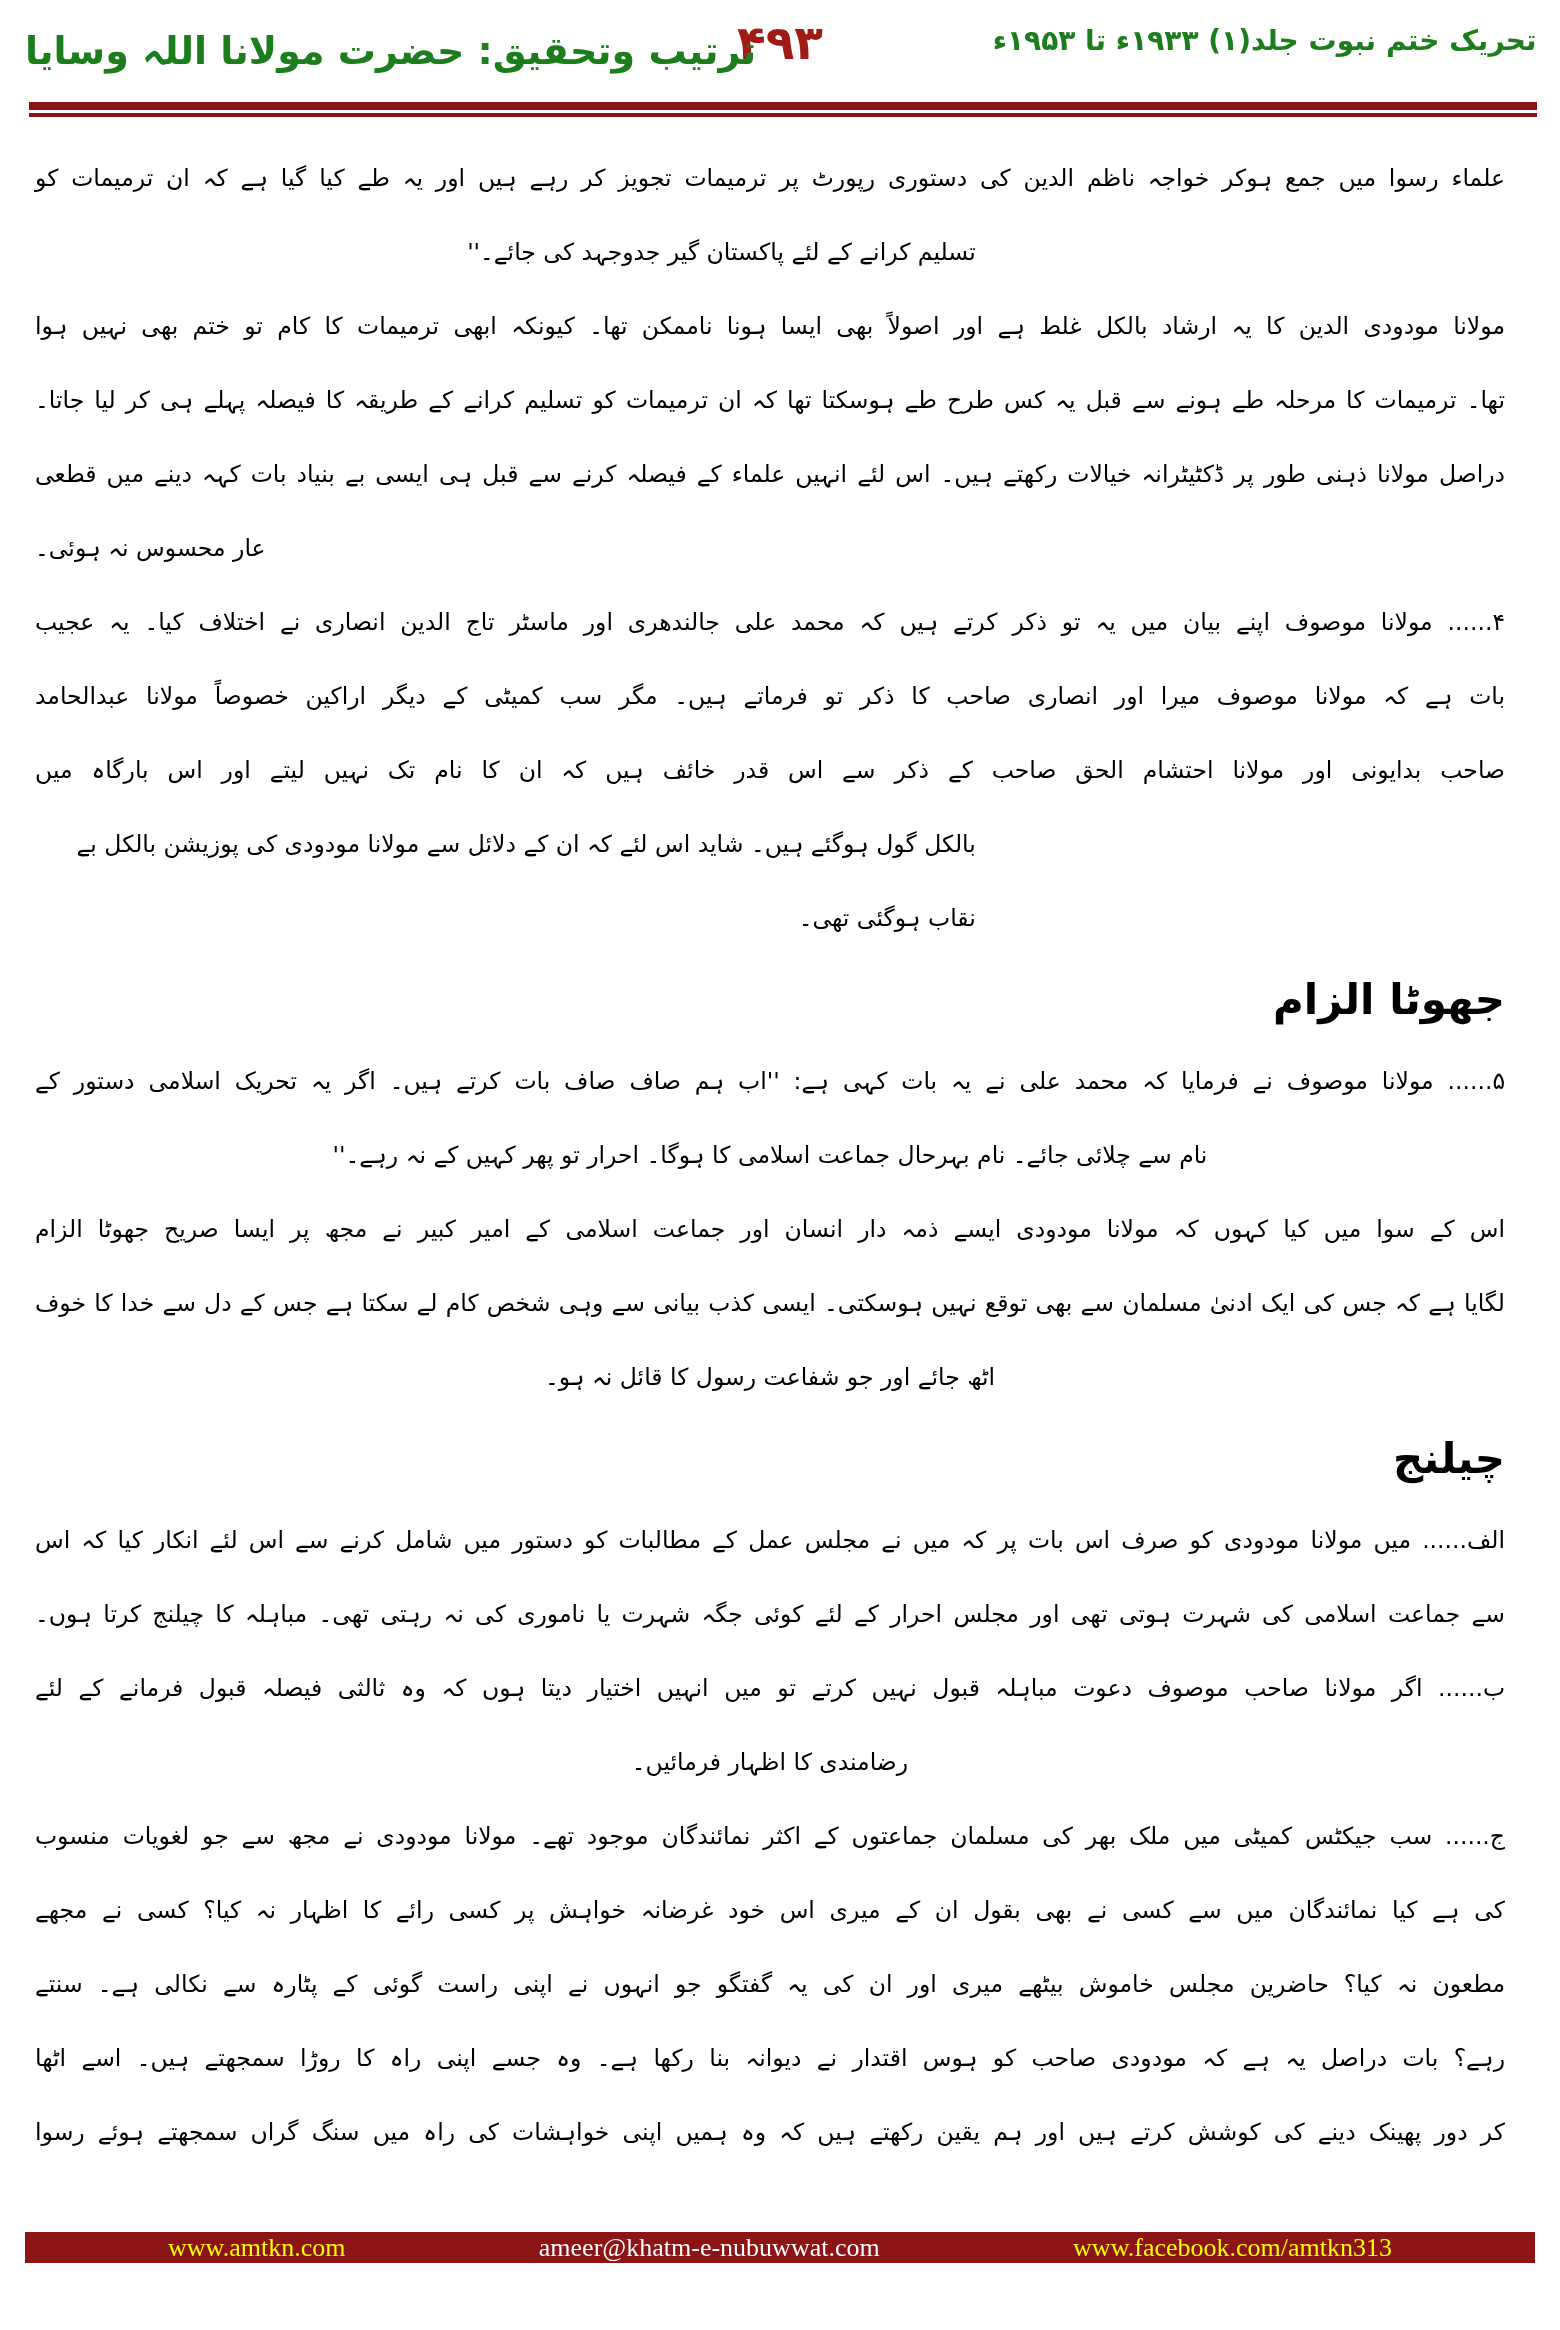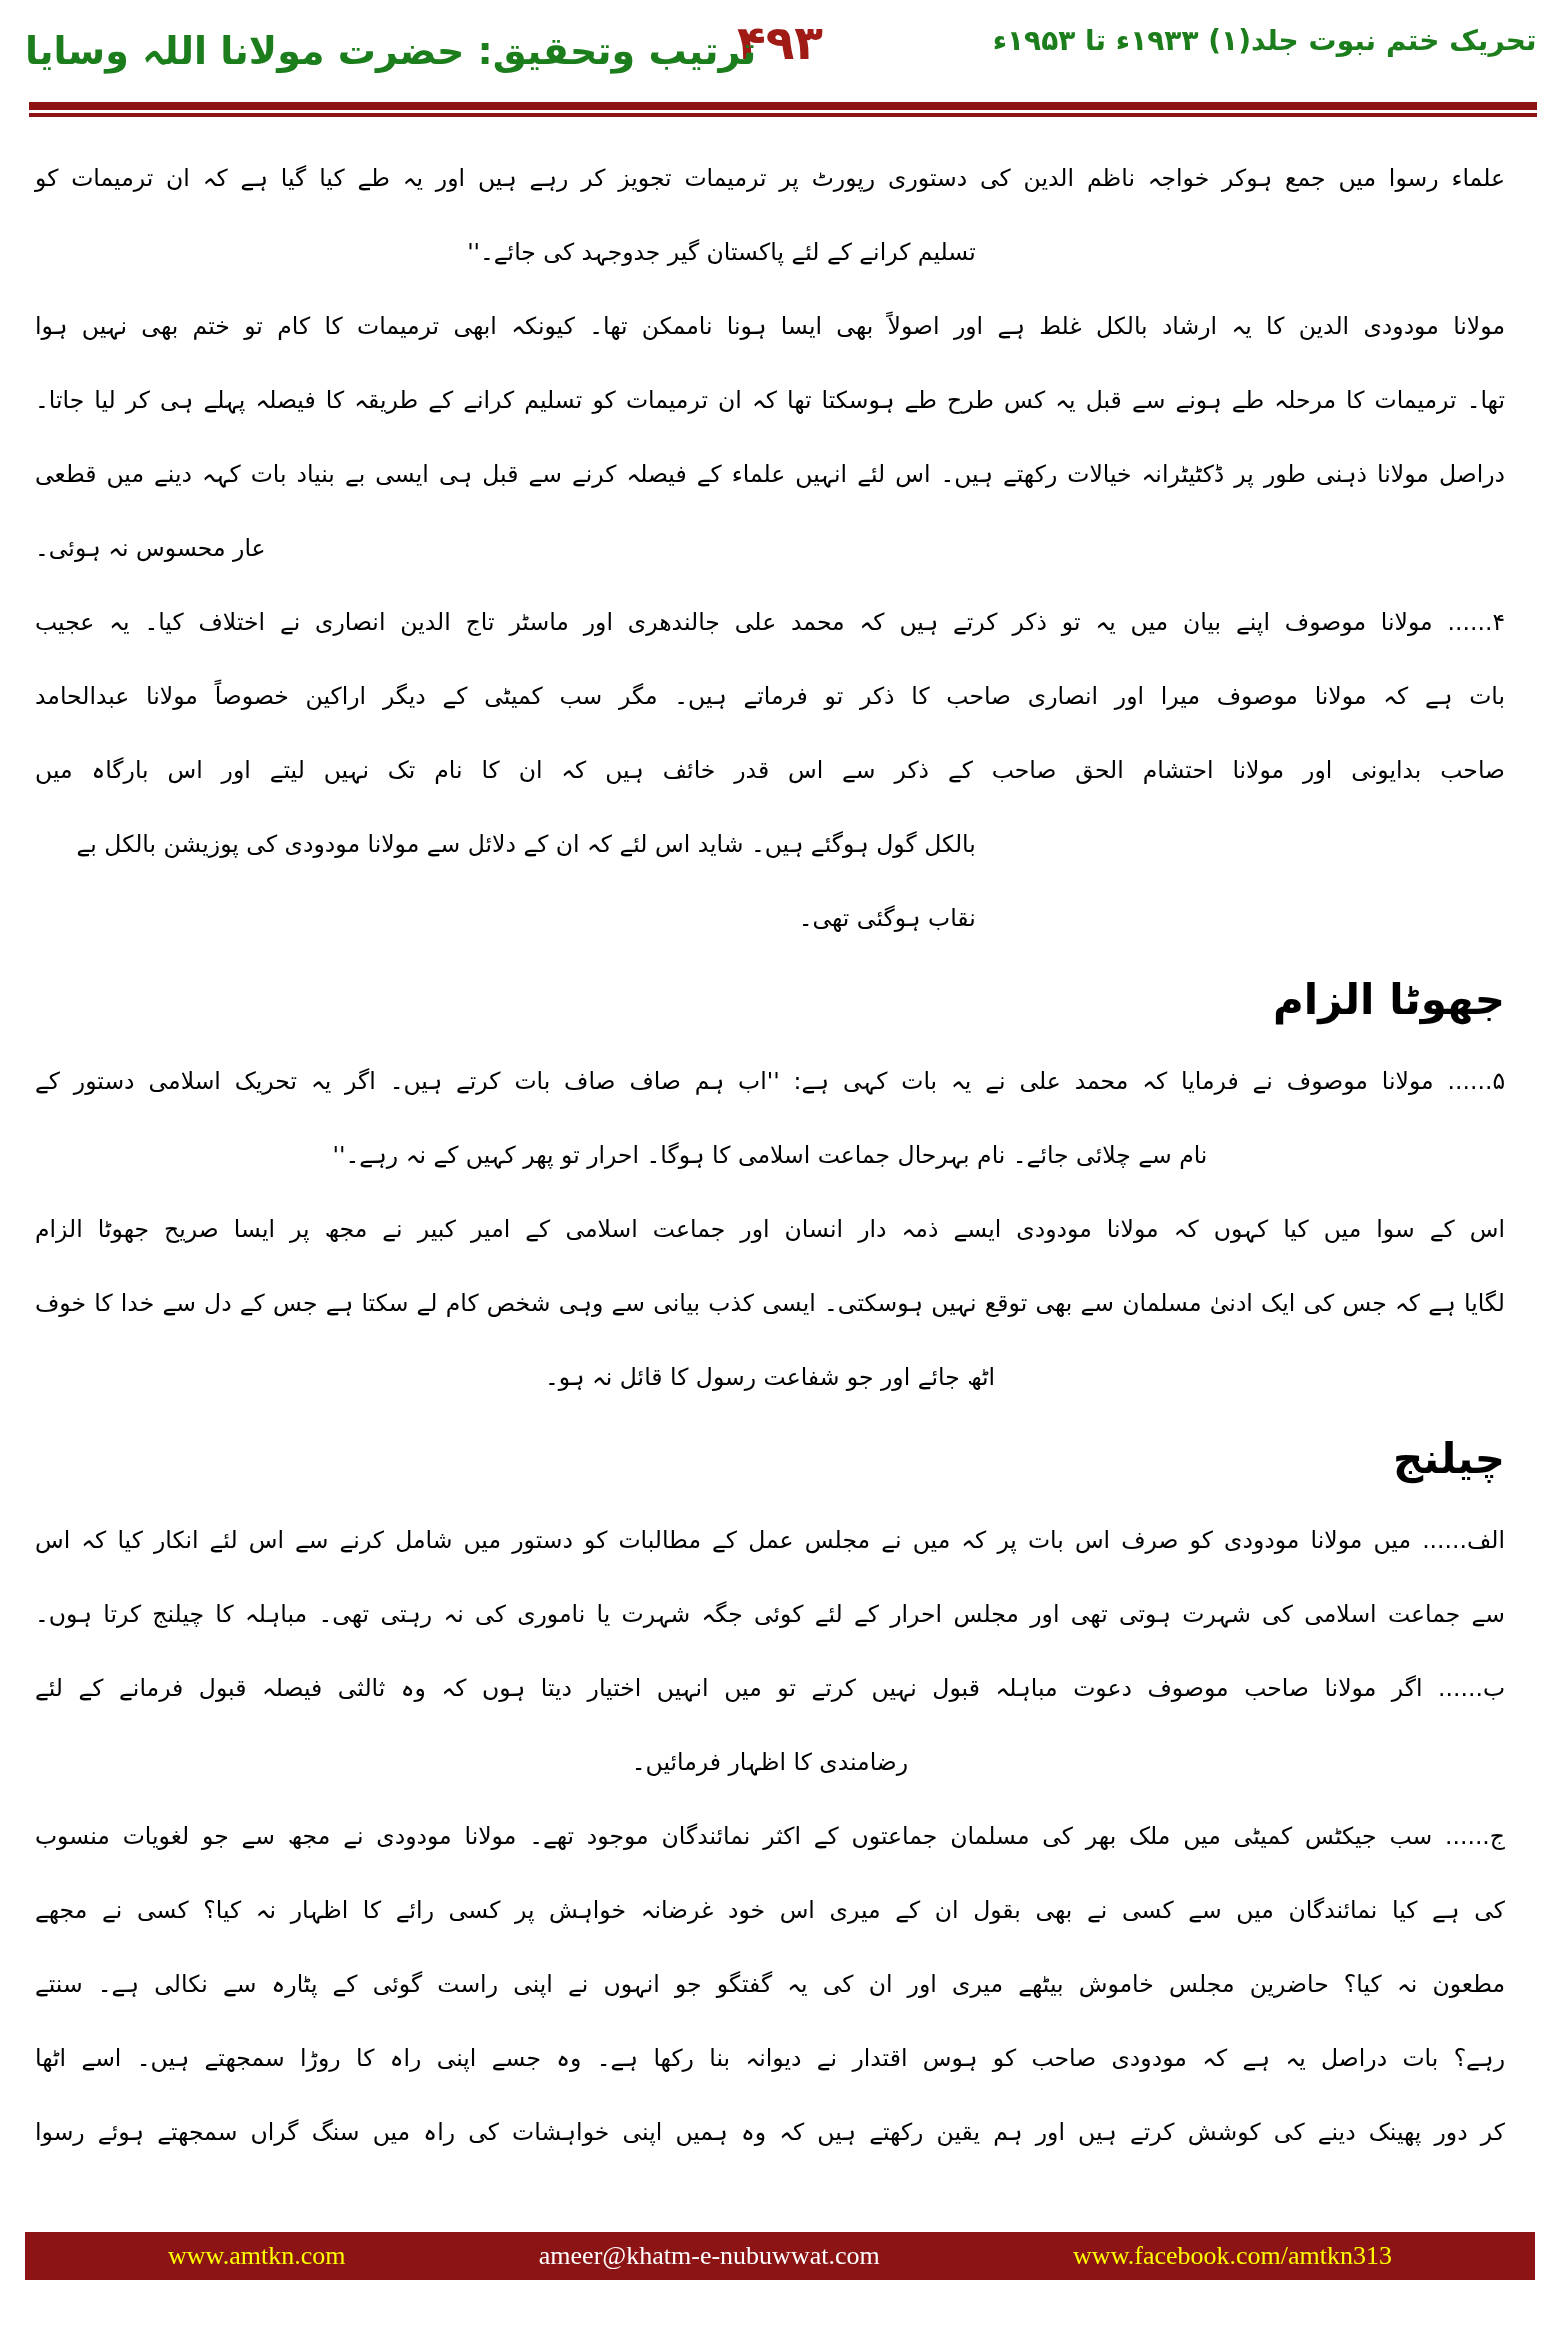--- a/index.html
+++ b/index.html
@@ -39,21 +39,21 @@
   .center{text-align:center;}
   .center-left{text-align:right;padding-right:36%;}
   .left{text-align:left;}
   .heading{
     text-align:right;font-size:42px;font-weight:bold;
     line-height:89px;min-height:89px;text-align-last:right;
   }
 
   
   .footer-bar{
-    position:absolute;top:2232px;left:25px;right:25px;height:48px;
+    position:absolute;top:2232px;left:25px;right:25px;height:31px;
     background:#8d1414;display:flex;align-items:center;
     justify-content:space-between;padding:0 143px;box-sizing:border-box;
     font-family:"Liberation Serif",serif;font-size:26px;direction:ltr;
   }
   .footer-bar a{text-decoration:none;cursor:pointer;}
   .link-yellow{color:#ffff00;}
   .link-white{color:#ffffff;}
 </style>
 </head>
 <body>

